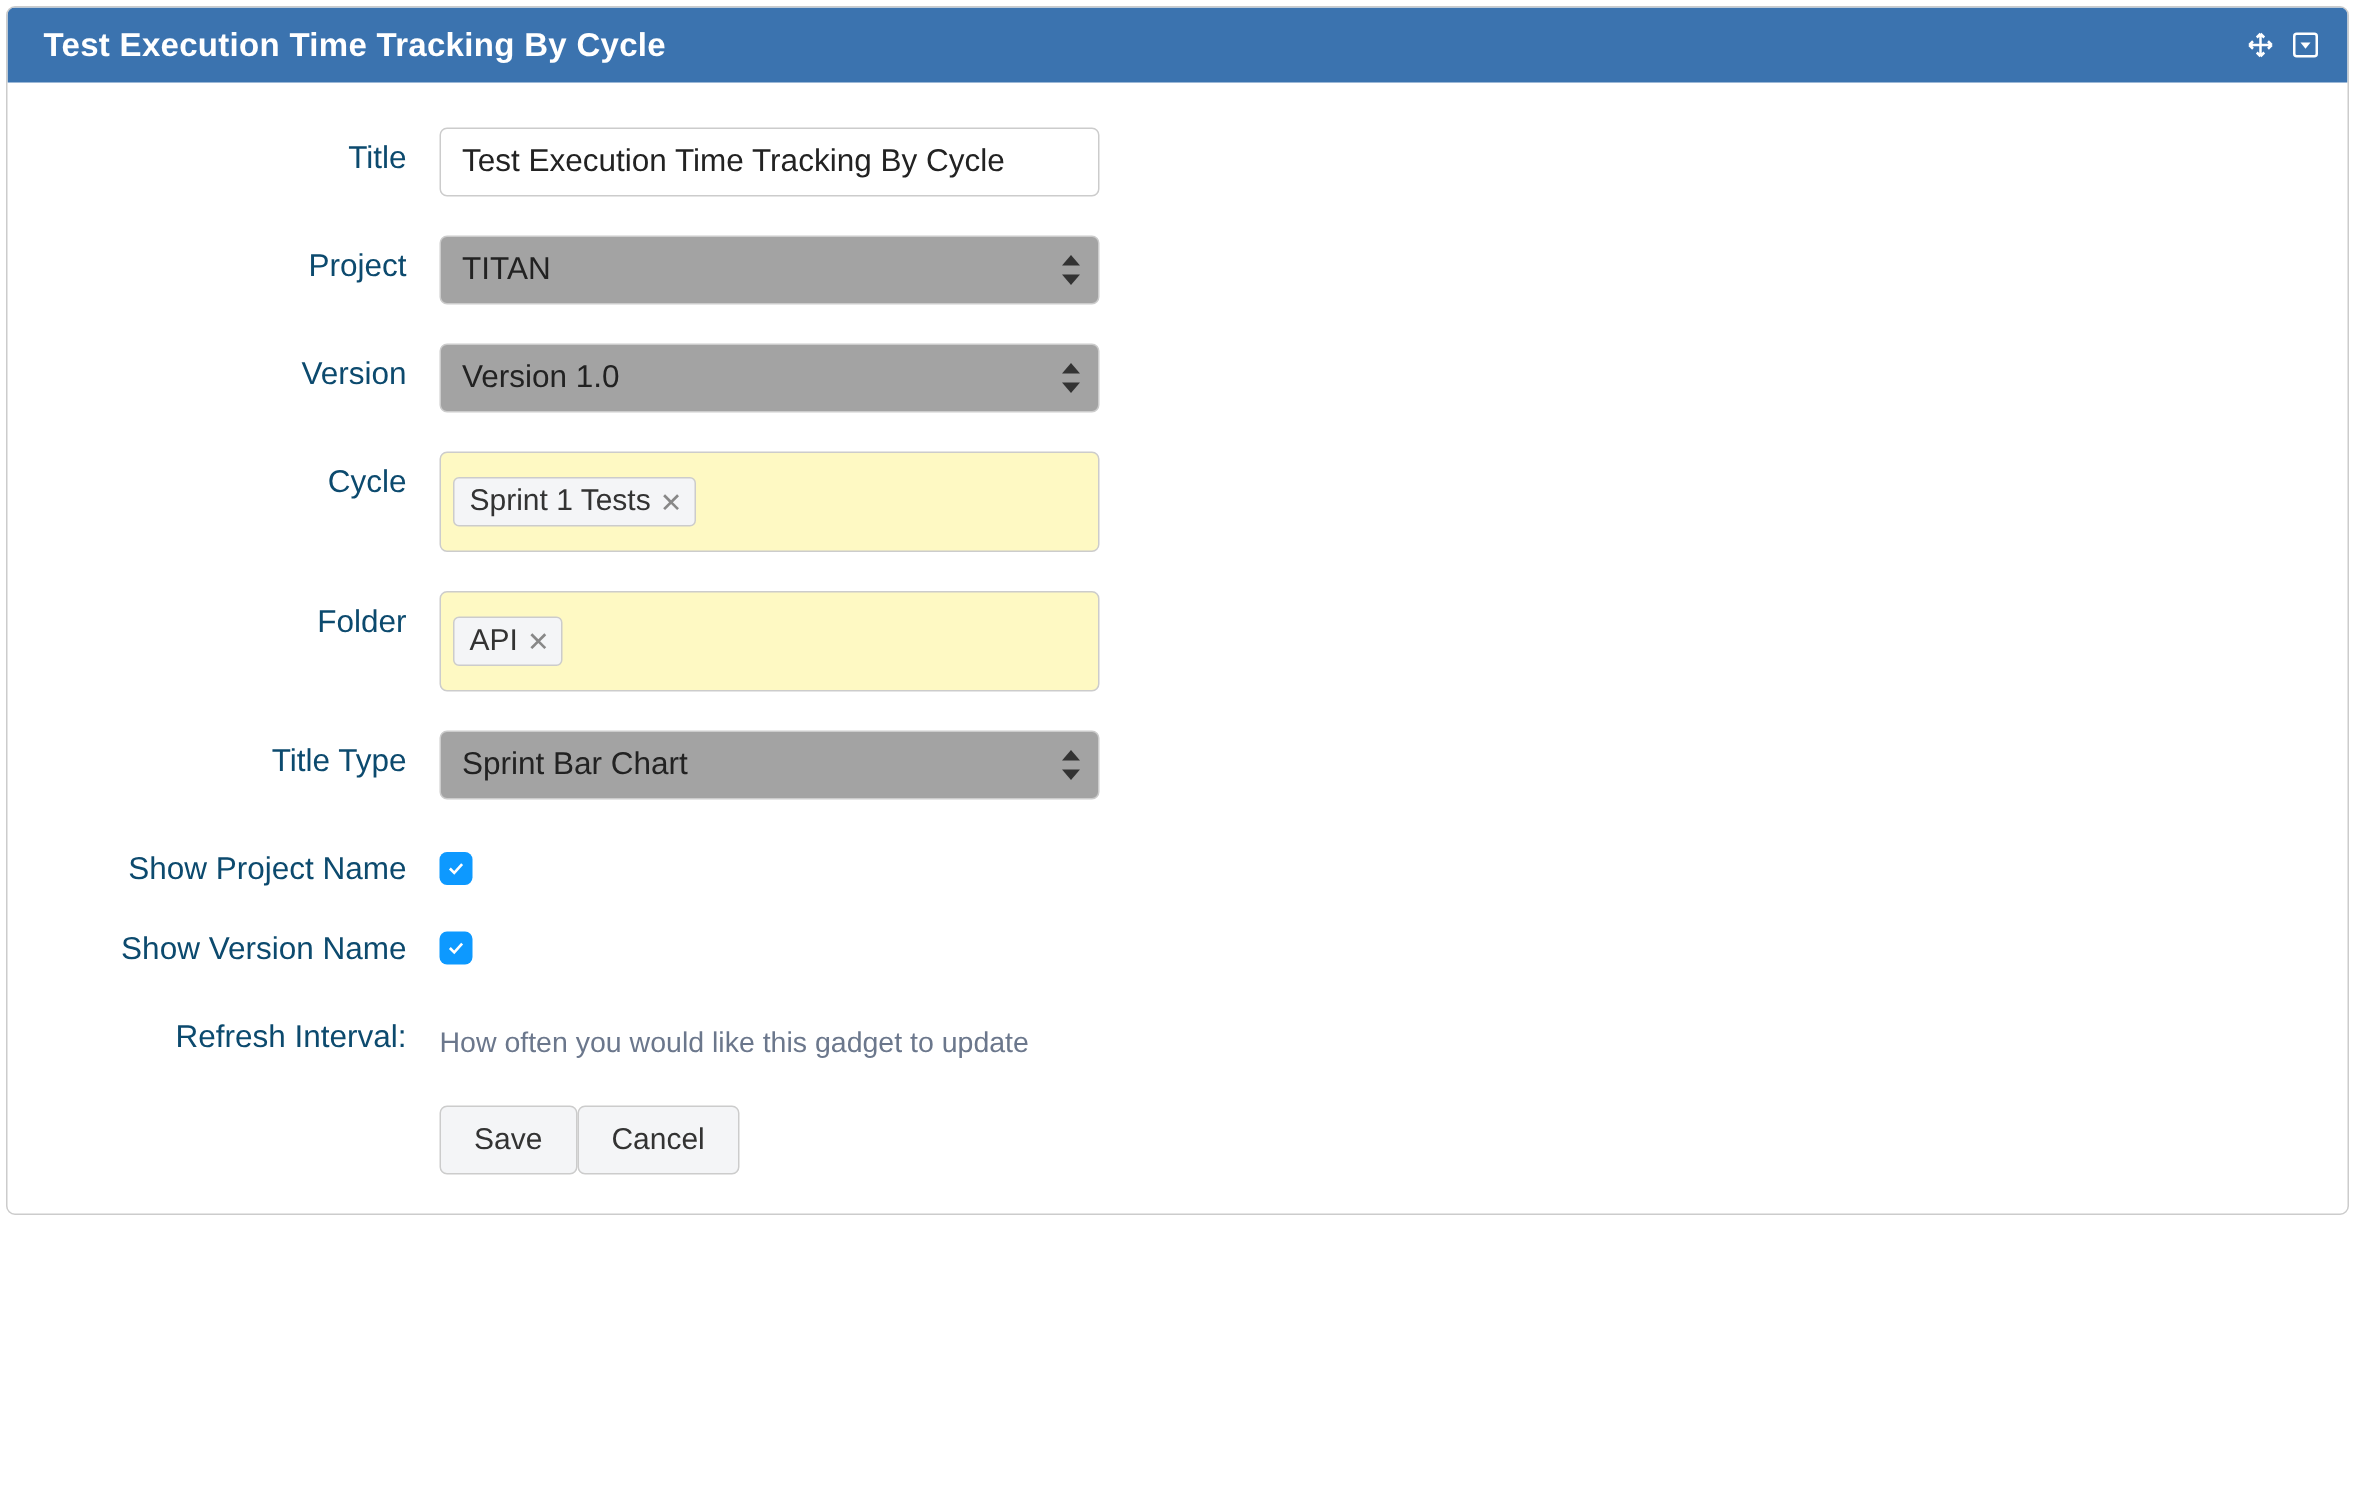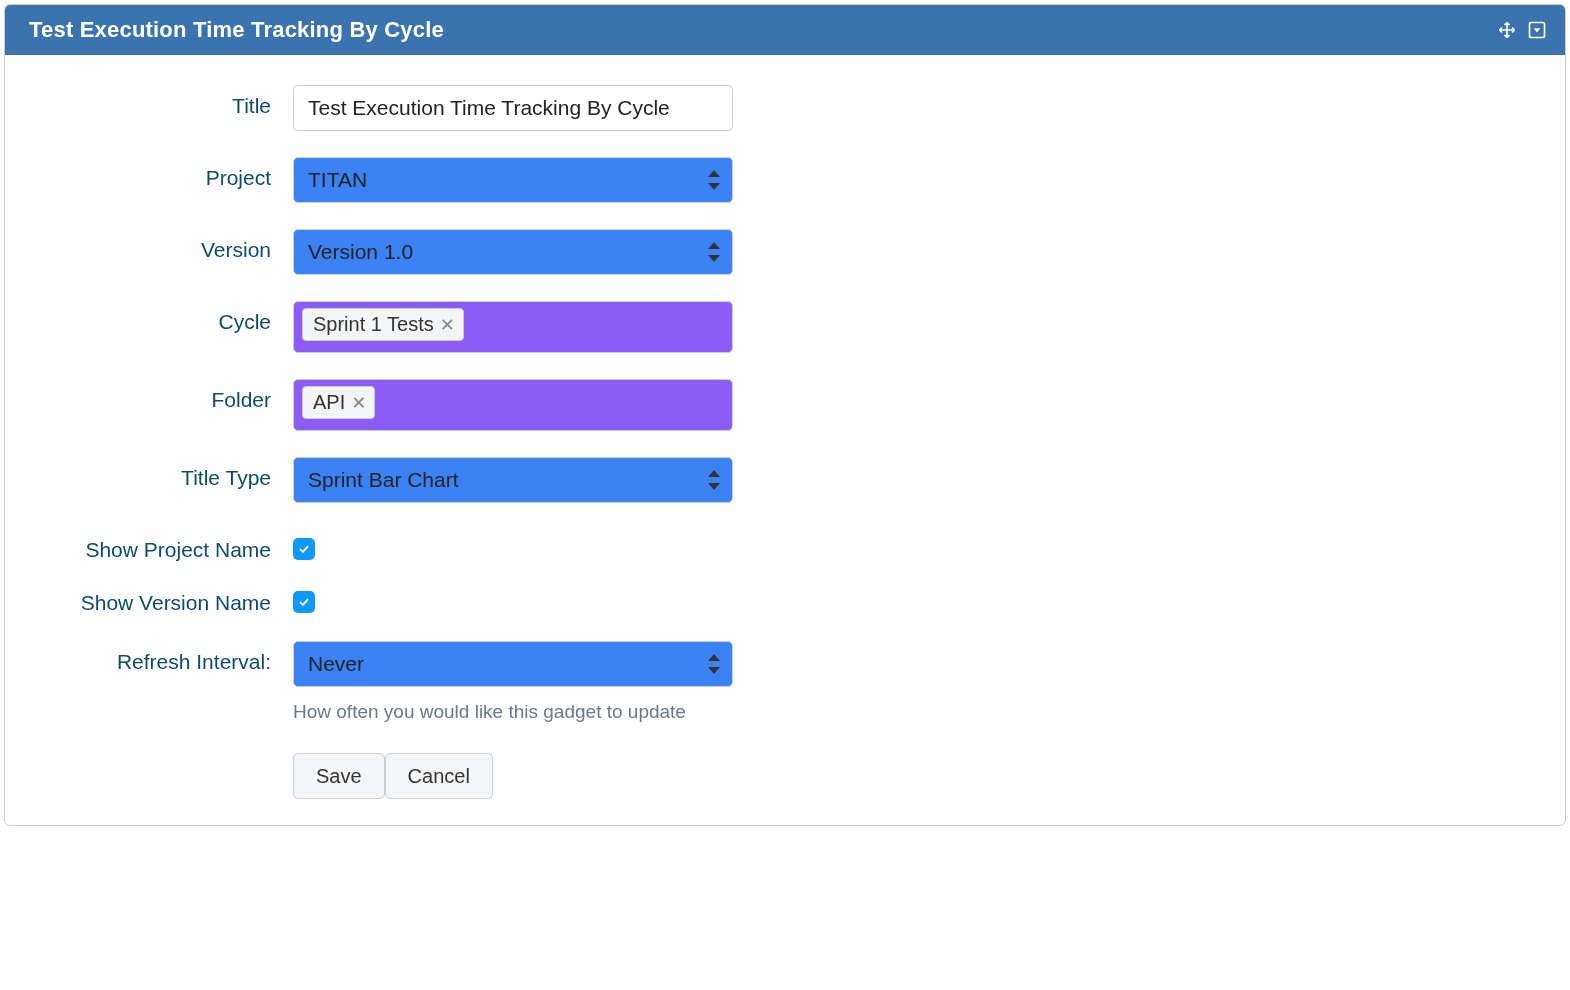--- a/index.html
+++ b/index.html
@@ -78,21 +78,21 @@
     background: #fff;
   }
   .select-box {
     width: 100%;
     height: 46px;
     border: 1px solid #ccc;
     border-radius: 5px;
     padding: 0 38px 0 14px;
     font-size: 21px;
     color: #222;
-    background: #3b82f6;
+    background: #a3a3a3;
     display: flex;
     align-items: center;
     position: relative;
     cursor: pointer;
   }
   .select-arrows {
     position: absolute;
     right: 12px;
     top: 50%;
     transform: translateY(-50%);
@@ -115,26 +115,26 @@
   }
   .select-arrows::after {
     bottom: -1px;
     border-top: 7px solid #333;
   }
   .tag-box {
     width: 100%;
     min-height: 52px;
     border: 1px solid #ccc;
     border-radius: 5px;
-    padding: 6px 8px;
+    padding: 16px 8px;
     display: flex;
     align-items: flex-start;
     flex-wrap: wrap;
     gap: 6px;
-    background: #8b5cf6;
+    background: #fef9c3;
     cursor: text;
   }
   .tag {
     display: inline-flex;
     align-items: center;
     background: #f4f5f7;
     border: 1px solid #ccc;
     border-radius: 4px;
     padding: 4px 8px 4px 10px;
     font-size: 20px;
@@ -285,24 +285,20 @@
           <svg viewBox="0 0 24 24" width="14" height="14">
               <path d="M5 12 L10 17 L19 7"></path>
             </svg>
         </span>
       </div>
     </div>
 
     <div class="form-row">
       <div class="form-label">Refresh Interval:</div>
       <div class="form-control-wrap">
-        <div class="select-box">
-          <span>Never</span>
-          <span class="select-arrows"></span>
-        </div>
         <div class="help-text">How often you would like this gadget to update</div>
       </div>
     </div>
 
     <div class="form-row" style="margin-bottom:0">
       <div class="form-label"></div>
       <div class="form-control-wrap">
         <div class="button-row">
           <button class="btn">Save</button>
           <button class="btn">Cancel</button>

